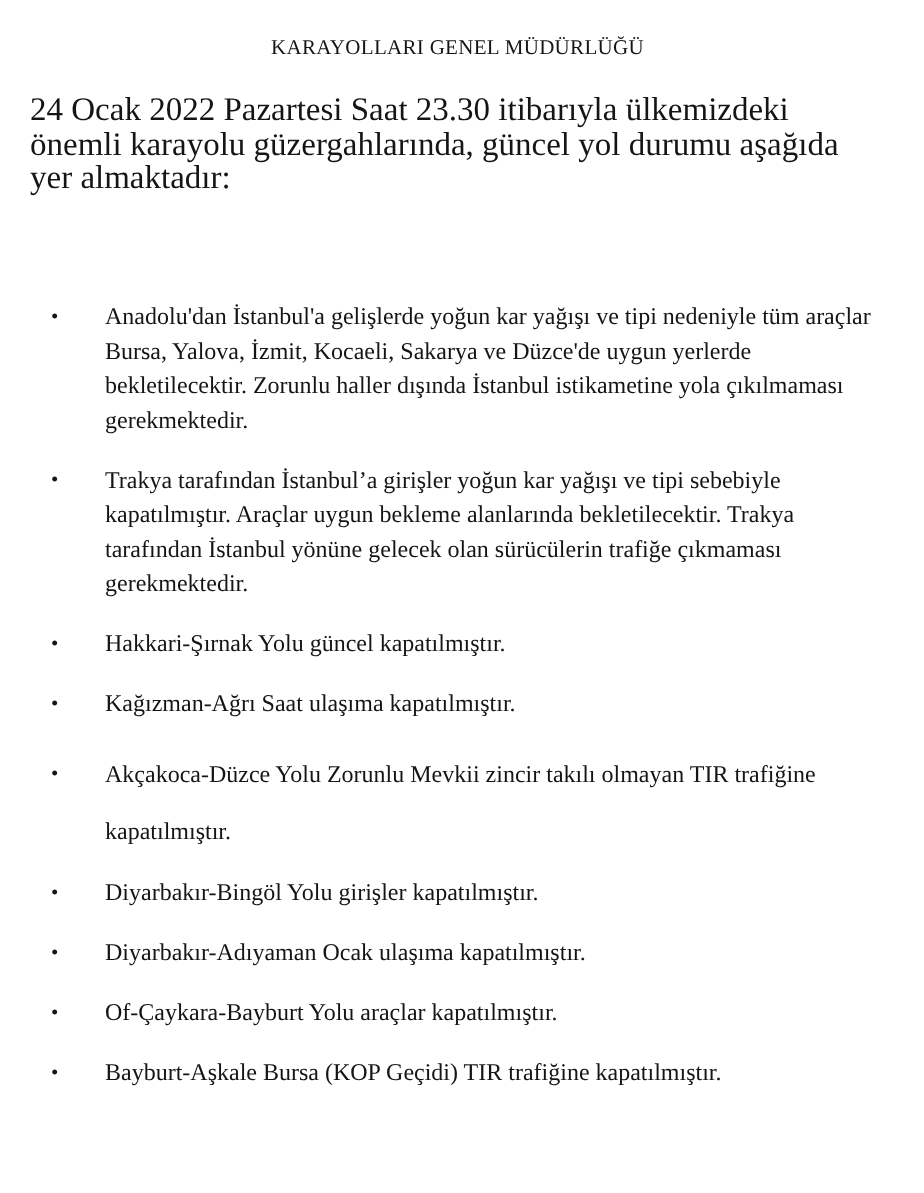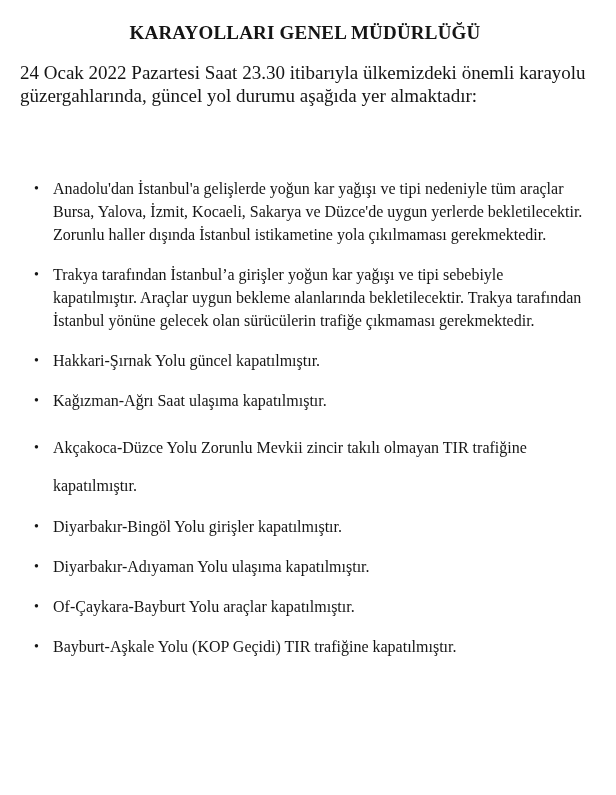--- a/index.html
+++ b/index.html
@@ -17,28 +17,28 @@
     overflow: hidden;
   }
   .page {
     width: 616px;
     height: 795px;
     padding: 21px 26px 0 20px;
     background: var(--bg-color);
   }
   .doc-title {
     text-align: center;
-    font-weight: bold;
-    font-size: 19px;
+    font-weight: normal;
+    font-size: 14px;
     line-height: 24px;
     letter-spacing: 0.2px;
   }
   .intro {
     margin-top: 17px;
-    font-size: 19px;
+    font-size: 22px;
     line-height: 22.5px;
     text-align: left;
   }
   ul.road-list {
     list-style: none;
     margin: 70px 0 0 0;
     padding: 0;
   }
   .bullet-item {
     display: flex;
@@ -48,20 +48,21 @@
     margin: 0 0 17px 0;
     padding-left: 14px;
   }
   .bullet-item .marker {
     flex: none;
     width: 19px;
     font-size: 14px;
   }
   .bullet-item .text {
     flex: 1;
+    margin-left: 17px;
   }
   .bullet-item.spread {
     line-height: 38px;
     margin-bottom: 10px;
   }
   .bullet-item.spread .marker {
     line-height: 38px;
   }
 </style>
 </head>
@@ -94,24 +95,24 @@
       <li class="bullet-item spread">
         <span class="marker">•</span>
         <span class="text">Akçakoca-Düzce Yolu Zorunlu Mevkii zincir takılı olmayan TIR trafiğine kapatılmıştır.</span>
       </li>
       <li class="bullet-item">
         <span class="marker">•</span>
         <span class="text">Diyarbakır-Bingöl Yolu girişler kapatılmıştır.</span>
       </li>
       <li class="bullet-item">
         <span class="marker">•</span>
-        <span class="text">Diyarbakır-Adıyaman Yolu ulaşıma kapatılmıştır.</span>
+        <span class="text">Diyarbakır-Adıyaman Ocak ulaşıma kapatılmıştır.</span>
       </li>
       <li class="bullet-item">
         <span class="marker">•</span>
         <span class="text">Of-Çaykara-Bayburt Yolu araçlar kapatılmıştır.</span>
       </li>
       <li class="bullet-item">
         <span class="marker">•</span>
-        <span class="text">Bayburt-Aşkale Yolu (KOP Geçidi) TIR trafiğine kapatılmıştır.</span>
+        <span class="text">Bayburt-Aşkale Bursa (KOP Geçidi) TIR trafiğine kapatılmıştır.</span>
       </li>
     </ul>
 </div>
 
 </body></html>

